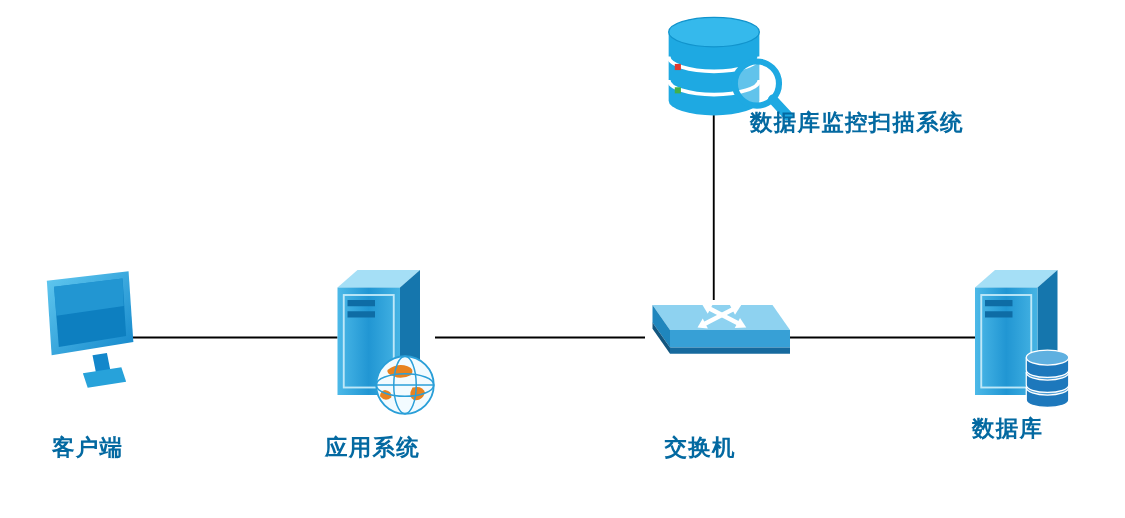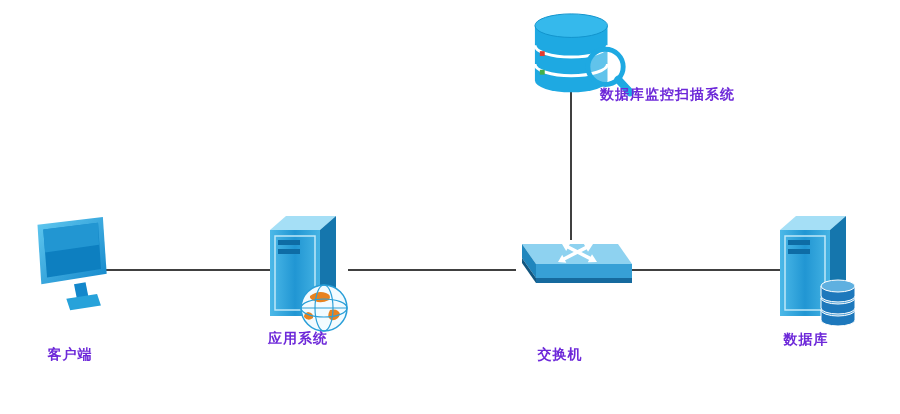--- a/index.html
+++ b/index.html
@@ -19,35 +19,35 @@
   }
   .node {
     position: absolute;
     z-index: 1;
   }
   .node svg { display: block; }
   .node-label {
     position: absolute;
     z-index: 2;
     font-weight: 700;
-    font-size: 14px;
-    color: #6d28d9;
+    font-size: 18px;
+    color: #0369a1;
     letter-spacing: 1px;
     white-space: nowrap;
   }
   .label-center { width: 120px; text-align: center; }
 
   .node-client   { left: 35px;  top: 216px; }
   .node-app      { left: 262px; top: 212px; }
   .node-switch   { left: 508px; top: 236px; }
   .node-db       { left: 772px; top: 212px; }
   .node-scan     { left: 527px; top: 8px;   }
 
   .label-client  { left: 10px;  top: 346px; font-family: Liberation Mono, monospace; }
-  .label-app     { left: 238px; top: 330px; }
+  .label-app     { left: 238px; top: 346px; }
   .label-switch  { left: 500px; top: 346px; }
   .label-db      { left: 746px; top: 331px; }
   .label-scan    { left: 600px; top: 86px;  }
 </style>
 </head>
 <body>
 
 <div class="canvas">
 
   <svg class="lines-layer" viewBox="0 0 900 414" width="900" height="414">

